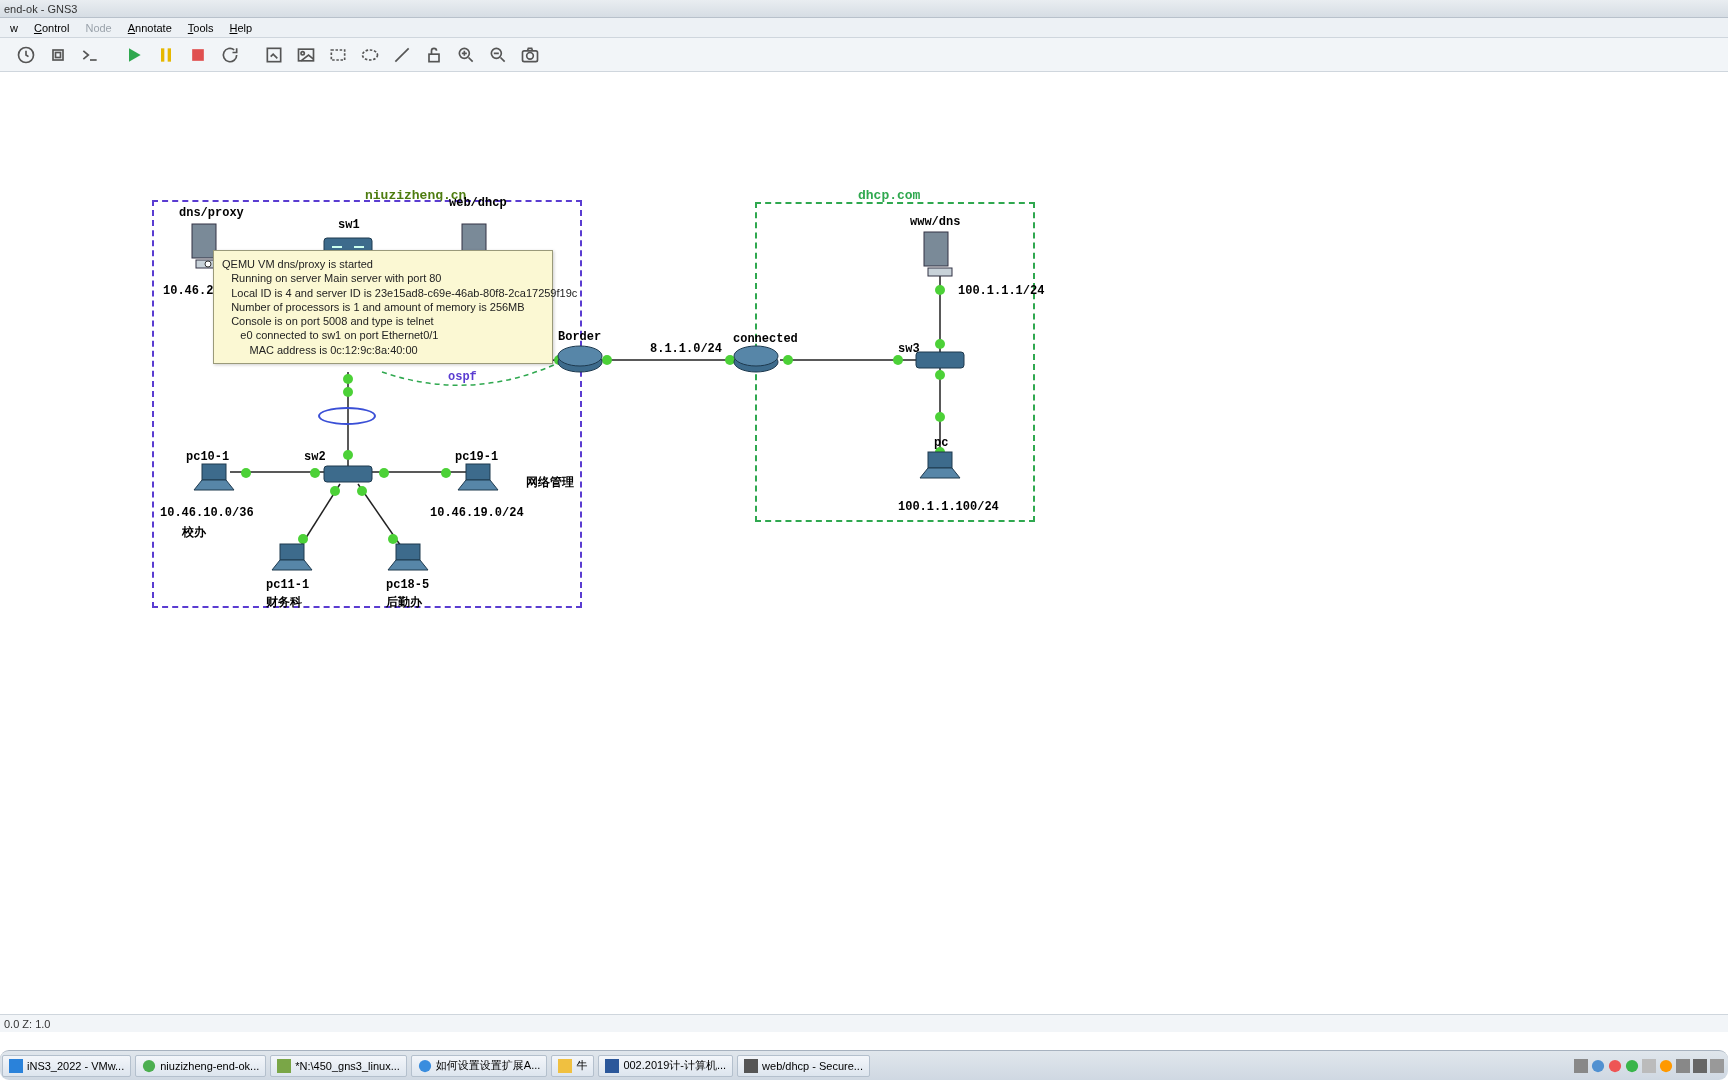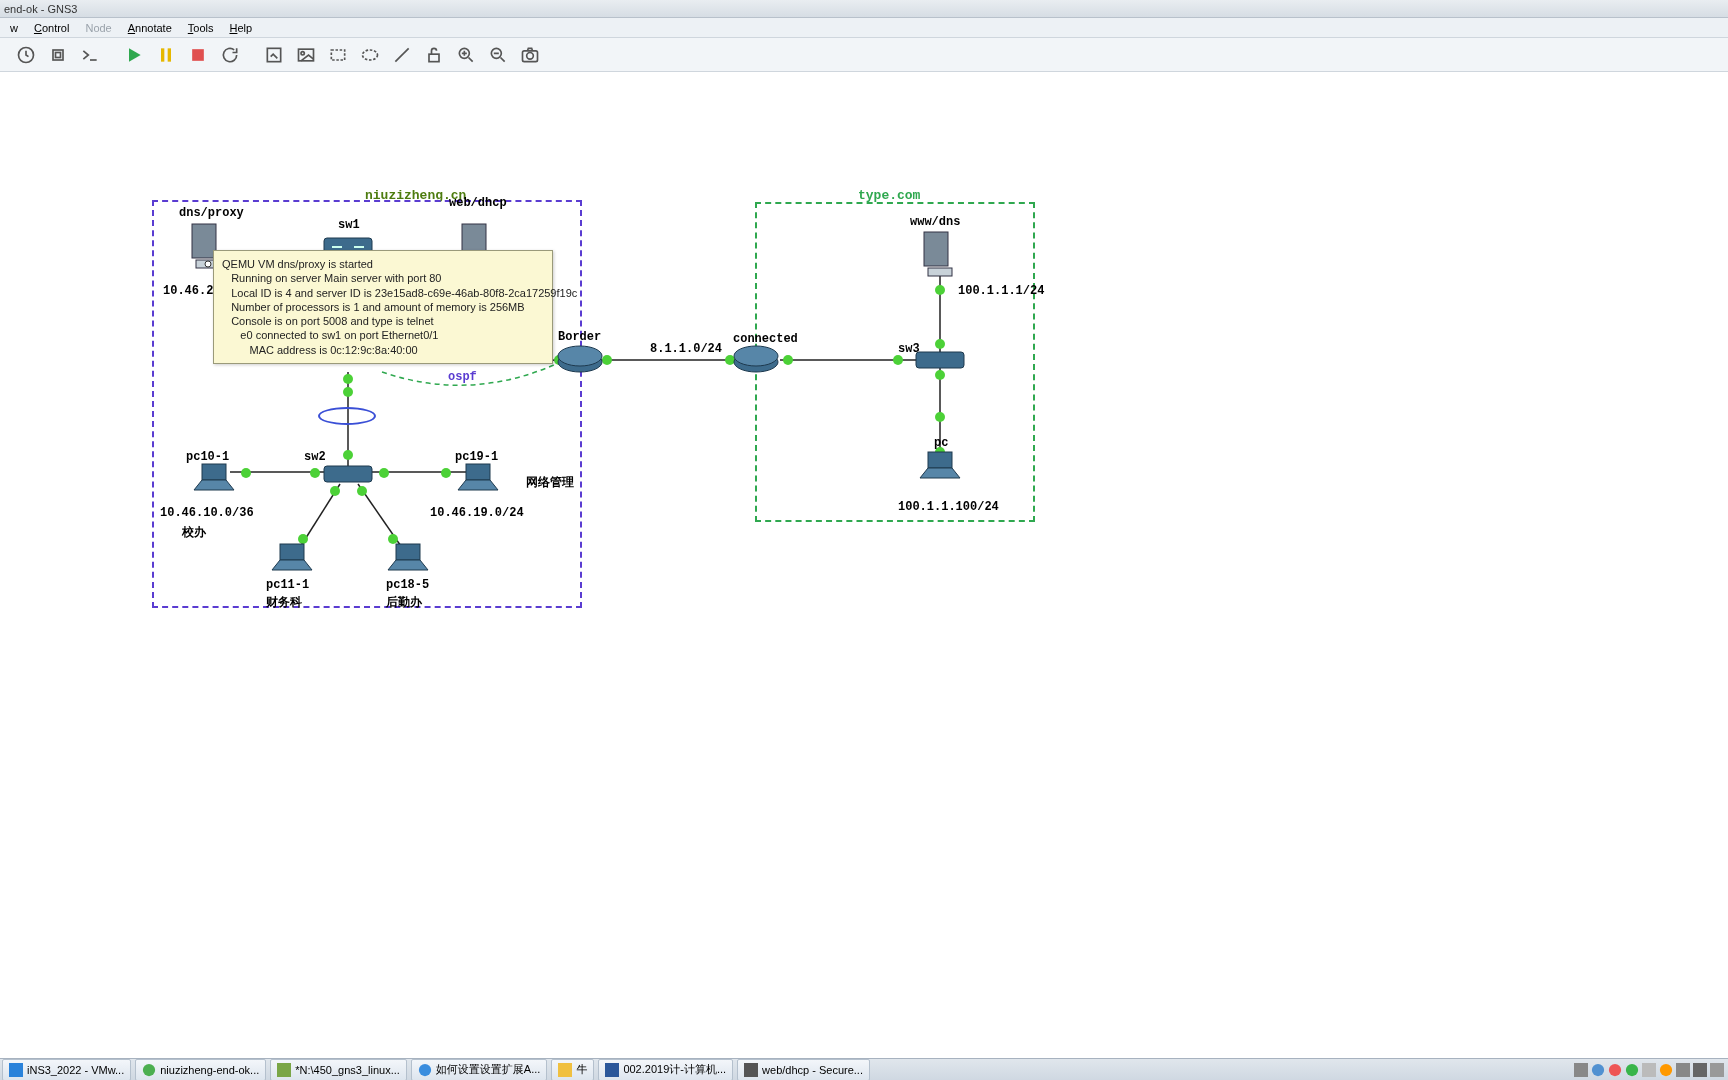--- a/index.html
+++ b/index.html
@@ -44,21 +44,21 @@
 
 .dot { position: absolute; width: 10px; height: 10px; background: #4cd137; border-radius: 50%; }
 
 
 .loop { position: absolute; left: 318px; top: 335px; width: 58px; height: 18px; border: 2px solid #3a4fd6; border-radius: 50%; }
 
 
 .status { position: absolute; bottom: 0; left: 0; right: 0; height: 18px; background: #f2f5f8; border-top: 1px solid #cfd6dd; font-size: 11px; padding-left: 4px; display: flex; align-items: center; color: #333; }
 
 
-.taskbar { position: absolute; bottom: 0; left: 0; right: 0; height: 22px; background: linear-gradient(#e0e6ec,#cfd8e2); border-top: 1px solid #a7b2bf; display: flex; align-items: center; font-size: 11px; }
+.taskbar { position: absolute; bottom: 0; left: 0; right: 0; height: 30px; background: linear-gradient(#e0e6ec,#cfd8e2); border-top: 1px solid #a7b2bf; display: flex; align-items: center; font-size: 11px; border-radius: 9px; }
 .taskbar .tbitem { height: 22px; margin: 0 2px; padding: 0 6px; display: flex; align-items: center; gap: 4px; border: 1px solid #b4c0cd; border-radius: 2px; background: linear-gradient(#f3f6fa,#dde5ee); max-width: 150px; overflow: hidden; white-space: nowrap; }
 .taskbar .tbitem .ticon { width: 14px; height: 14px; flex: 0 0 14px; }
 .taskbar .tray { margin-left: auto; display: flex; align-items: center; gap: 3px; padding-right: 4px; }
 .tray .ticon { width: 14px; height: 14px; }
 </style>
 </head>
 <body>
 
 <div class="titlebar">
   <span>end-ok - GNS3</span>
@@ -168,21 +168,21 @@
         <circle cx="12" cy="13" r="4"></circle>
         <path d="M9 7l1-3h4l1 3"></path>
       </svg>
     </div>
 </div>
 
 <div class="canvas">
 
   <div class="zlabel zl-left">niuzizheng.cn</div>
   <div class="zone zone-left"></div>
-  <div class="zlabel zl-right">type.com</div>
+  <div class="zlabel zl-right">dhcp.com</div>
   <div class="zone zone-right"></div>
 
   <svg style="position:absolute;left:0;top:0;width:100%;height:100%;pointer-events:none">
     <g stroke="#222" stroke-width="1.5">
       <line x1="214" y1="190" x2="348" y2="185"></line>
       <line x1="348" y1="185" x2="476" y2="188"></line>
       <line x1="348" y1="300" x2="348" y2="395"></line>
       <line x1="348" y1="290" x2="570" y2="288"></line>
       <line x1="600" y1="288" x2="754" y2="288"></line>
       <line x1="780" y1="288" x2="930" y2="288"></line>
@@ -342,20 +342,23 @@
   <div class="tooltip">
     <div>QEMU VM dns/proxy is started</div>
     <div>   Running on server Main server with port 80</div>
     <div>   Local ID is 4 and server ID is 23e15ad8-c69e-46ab-80f8-2ca17259f19c</div>
     <div>   Number of processors is 1 and amount of memory is 256MB</div>
     <div>   Console is on port 5008 and type is telnet</div>
     <div>      e0 connected to sw1 on port Ethernet0/1</div>
     <div>         MAC address is 0c:12:9c:8a:40:00</div>
   </div>
 
+  <div class="status">
+    <span>0.0 Z: 1.0</span>
+  </div>
 </div>
 
 <div class="taskbar">
   <div class="tbitem">
       <svg class="ticon" viewBox="0 0 16 16">
         <rect width="16" height="16" fill="#2a82da"></rect>
       </svg>
       <span>iNS3_2022 - VMw...</span>
     </div>
   <div class="tbitem">

